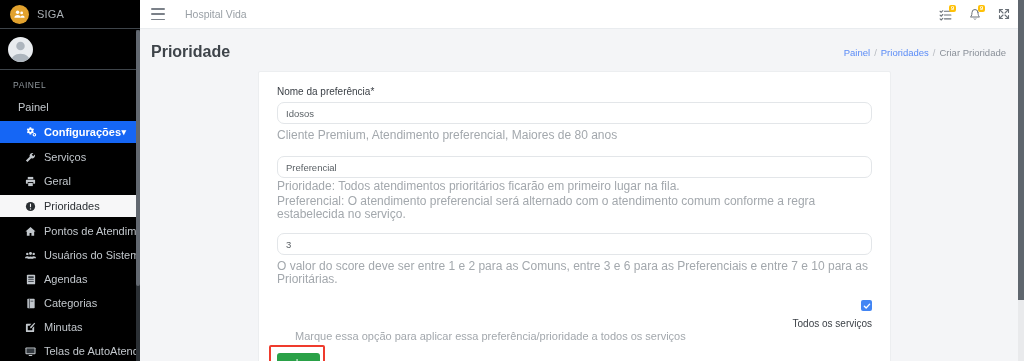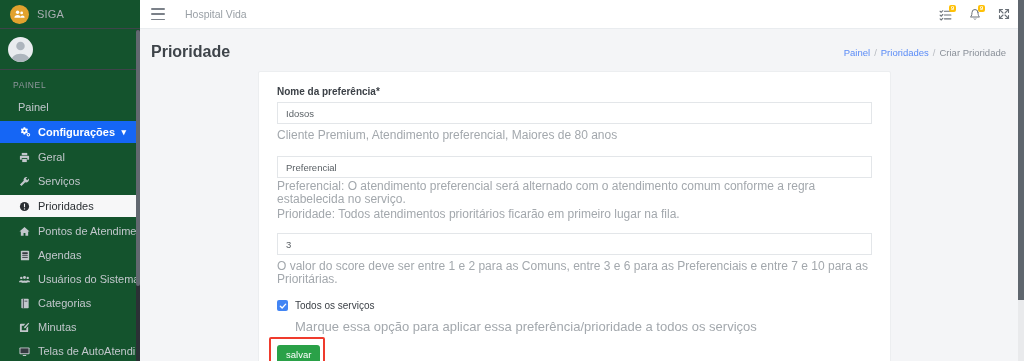--- a/index.html
+++ b/index.html
@@ -7,21 +7,21 @@
     width: 1024px; height: 361px;
     overflow: hidden;
     font-family: "Liberation Sans", sans-serif;
     background: #f4f5f7;
   }
   .app { display: flex; width: 1024px; height: 361px; position: relative; }
 
   
   .sidebar {
     width: 140px; height: 361px;
-    background: #14532d;
+    background: #000000;
     flex: 0 0 140px;
     position: relative;
     overflow: hidden;
   }
   .brand {
     height: 29px;
     display: flex; align-items: center;
     padding-left: 10px;
     gap: 8px;
     border-bottom: 1px solid #3e444a;
@@ -52,21 +52,21 @@
   .avatar svg { display:block; }
 
   .nav-header {
     color: #8f969c; font-size: 8.5px; letter-spacing: .6px;
     padding: 10px 0 5px 13px;
     text-transform: uppercase;
   }
   .nav-item {
     display: flex; align-items: center;
     height: 24px;
-    padding-left: 18px;
+    padding-left: 24px;
     gap: 7px;
     color: #c2c7cc; font-size: 11px;
     white-space: nowrap;
     cursor: pointer;
   }
   .nav-item .ic {
     width: 13px; flex: 0 0 13px;
     display: flex; align-items: center; justify-content: center;
     color: #c2c7cc;
   }
@@ -154,50 +154,50 @@
     left: 118px; top: 8px;
     width: 633px;
     background: #ffffff;
     border: 1px solid #eceef0;
     border-radius: 2px;
     padding: 14px 18px 14px 18px;
     box-shadow: 0 1px 1px rgba(0,0,0,.03);
   }
   .field { margin-bottom: 0; }
   .flabel {
-    font-size: 10px; font-weight: bold; color: #3c4147;
+    font-size: 10px; font-weight: normal; color: #3c4147;
     display: block; margin-bottom: 5px;
   }
   .finput {
     width: 100%; height: 22px;
-    border: 1px solid #e3e6e9; border-radius: 0;
+    border: 1px solid #e3e6e9; border-radius: 7px;
     background: #fff;
     font-size: 9.5px; color: #5b6166;
     padding: 0 8px;
     font-family: "Liberation Sans", sans-serif;
     outline: none;
   }
   .fhelp {
     font-size: 12px; color: #a3a8ad;
     line-height: 13px;
     margin-top: 5px;
   }
   .spacer-14 { height: 14px; }
   .spacer-12 { height: 12px; }
 
-  .check-row { display: flex; align-items: flex-end; gap: 7px; margin-top: 14px; }
+  .check-row { display: flex; align-items: flex-end; gap: 7px; margin-top: 14px; flex-direction: column; }
   .cbox {
     width: 11px; height: 11px; flex: 0 0 11px;
     border-radius: 2px; background: #4285f4;
     display: flex; align-items: center; justify-content: center;
     cursor: pointer;
   }
   .cbox svg { display: block; }
   .check-label { font-size: 10px; color: #3c4147; }
-  .check-help { font-size: 13px; color: #a3a8ad; margin: 8px 0 0 18px; }
+  .check-help { font-size: 11px; color: #a3a8ad; margin: 1px 0 0 18px; }
 
   .btn-zone { margin-top: 10px; position: relative; display: inline-block; }
   .btn-outline {
     position: absolute; left: -8px; top: -7px;
     width: 56px; height: 30px;
     border: 2px solid #ef3b2d; border-radius: 2px;
     pointer-events: none;
   }
   .btn-save {
     background: #2aa148; color: #ffffff;
@@ -260,81 +260,81 @@
           <circle cx="18.8" cy="17.6" r="1.5" fill="#1566f5"></circle>
         </svg>
       </span>
       <span>Configurações</span>
       <span class="chev">▾</span>
     </div>
 
     <div class="nav-item">
       <span class="ic">
         <svg width="11" height="11" viewBox="0 0 24 24" fill="currentColor">
+          <path d="M21.7 5.6 18 9.3l-3.3-3.3 3.7-3.7a6.5 6.5 0 0 0-8.2 8.1L2 18.6 5.4 22l8.2-8.2a6.5 6.5 0 0 0 8.1-8.2z"></path>
+        </svg>
+      </span>
+      <span>Serviços</span>
+    </div>
+
+    <div class="nav-item">
+      <span class="ic">
+        <svg width="11" height="11" viewBox="0 0 24 24" fill="currentColor">
           <path d="M6 2h12v5H6z"></path>
           <path d="M3 8h18a1 1 0 0 1 1 1v7a1 1 0 0 1-1 1h-3v-4H6v4H3a1 1 0 0 1-1-1V9a1 1 0 0 1 1-1z"></path>
           <path d="M7 15h10v7H7z"></path>
         </svg>
       </span>
       <span>Geral</span>
     </div>
 
-    <div class="nav-item">
-      <span class="ic">
-        <svg width="11" height="11" viewBox="0 0 24 24" fill="currentColor">
-          <path d="M21.7 5.6 18 9.3l-3.3-3.3 3.7-3.7a6.5 6.5 0 0 0-8.2 8.1L2 18.6 5.4 22l8.2-8.2a6.5 6.5 0 0 0 8.1-8.2z"></path>
-        </svg>
-      </span>
-      <span>Serviços</span>
-    </div>
-
     <div class="nav-item active-light">
       <span class="ic">
         <svg width="11" height="11" viewBox="0 0 24 24" fill="currentColor">
           <circle cx="12" cy="12" r="10"></circle>
           <rect x="10.8" y="5.6" width="2.4" height="8.2" rx="1.2" fill="#f7f7f8"></rect>
           <circle cx="12" cy="17.2" r="1.5" fill="#f7f7f8"></circle>
         </svg>
       </span>
       <span>Prioridades</span>
     </div>
 
     <div class="nav-item">
       <span class="ic">
         <svg width="11" height="11" viewBox="0 0 24 24" fill="currentColor">
           <path d="M12 2 1 12h3v9h6v-6h4v6h6v-9h3z"></path>
         </svg>
       </span>
       <span>Pontos de Atendimento</span>
-    </div>
-
-    <div class="nav-item">
-      <span class="ic">
-        <svg width="10" height="11" viewBox="0 0 20 24" fill="currentColor">
-          <rect x="1" y="1.5" width="18" height="21" rx="2"></rect>
-          <rect x="4" y="5" width="12" height="4" rx="1" fill="#343a40"></rect>
-          <rect x="4" y="11.5" width="12" height="1.8" fill="#343a40"></rect>
-          <rect x="4" y="15.5" width="12" height="1.8" fill="#343a40"></rect>
-        </svg>
-      </span>
-      <span>Agendas</span>
     </div>
 
     <div class="nav-item">
       <span class="ic">
         <svg width="11" height="11" viewBox="0 0 24 24" fill="currentColor">
           <circle cx="5" cy="8.5" r="2.6"></circle>
             <circle cx="19" cy="8.5" r="2.6"></circle>
             <circle cx="12" cy="7.5" r="3.2"></circle>
           <path d="M0 18c0-2.6 2.2-4.2 5-4.2s5 1.6 5 4.2z"></path>
           <path d="M14 18c0-2.6 2.2-4.2 5-4.2s5 1.6 5 4.2z"></path>
           <path d="M5.5 19c0-3 2.9-4.9 6.5-4.9s6.5 1.9 6.5 4.9z"></path>
         </svg>
       </span>
       <span>Usuários do Sistema</span>
+    </div>
+
+    <div class="nav-item">
+      <span class="ic">
+        <svg width="10" height="11" viewBox="0 0 20 24" fill="currentColor">
+          <rect x="1" y="1.5" width="18" height="21" rx="2"></rect>
+          <rect x="4" y="5" width="12" height="4" rx="1" fill="#343a40"></rect>
+          <rect x="4" y="11.5" width="12" height="1.8" fill="#343a40"></rect>
+          <rect x="4" y="15.5" width="12" height="1.8" fill="#343a40"></rect>
+        </svg>
+      </span>
+      <span>Agendas</span>
     </div>
 
     <div class="nav-item">
       <span class="ic">
         <svg width="10" height="11" viewBox="0 0 20 24" fill="currentColor">
           <rect x="2" y="1.5" width="16" height="21" rx="1.6"></rect>
           <rect x="5.4" y="1.5" width="1.8" height="21" fill="#343a40"></rect>
           <rect x="9" y="6" width="6" height="1.6" fill="#343a40"></rect>
         </svg>
       </span>
@@ -430,22 +430,22 @@
           <label class="flabel">Nome da preferência*</label>
           <input class="finput" type="text" value="Idosos" style="">
           <div class="fhelp">Cliente Premium, Atendimento preferencial, Maiores de 80 anos</div>
         </div>
 
         <div class="spacer-14"></div>
 
         
         <div class="field">
           <input class="finput" type="text" value="Preferencial" style="">
+          <div class="fhelp" style="margin-top:2px">Prioridade: Todos atendimentos prioritários ficarão em primeiro lugar na fila.</div>
           <div class="fhelp" style="margin-top:2px">Preferencial: O atendimento preferencial será alternado com o atendimento comum conforme a regra estabelecida no serviço.</div>
-          <div class="fhelp" style="margin-top:2px">Prioridade: Todos atendimentos prioritários ficarão em primeiro lugar na fila.</div>
         </div>
 
         <div class="spacer-12"></div>
 
         
         <div class="field">
           <input class="finput" type="text" value="3" style="">
           <div class="fhelp">O valor do score deve ser entre 1 e 2 para as Comuns, entre 3 e 6 para as Preferenciais e entre 7 e 10 para as Prioritárias.</div>
         </div>
 

